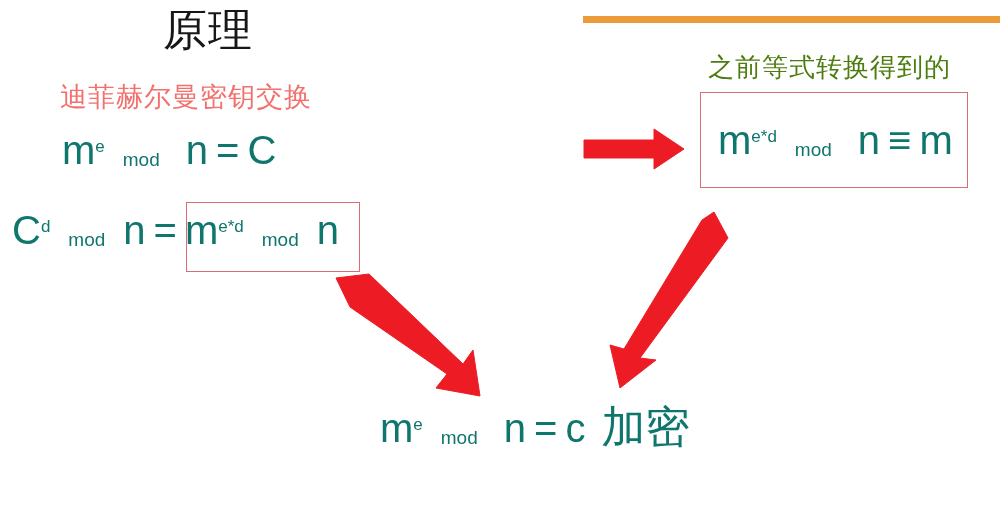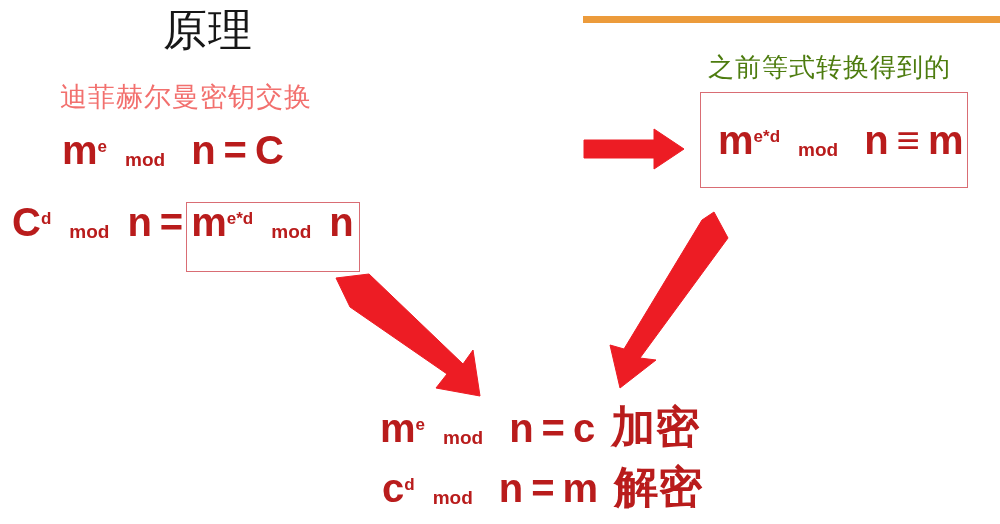--- a/index.html
+++ b/index.html
@@ -59,36 +59,36 @@
     line-height: 1.05;
     color: #4d7c0f;
     font-family: "DejaVu Sans", "Liberation Sans", sans-serif;
     letter-spacing: 1px;
     white-space: nowrap;
   }
 
   
   .formula {
     position: absolute;
-    color: #b91c1c;
+    color: #0f766e;
     white-space: nowrap;
     font-family: "Liberation Sans", "DejaVu Sans", sans-serif;
-    font-weight: 700;
+    font-weight: 400;
   }
   .formula .base   { font-size: 40px; vertical-align: baseline; }
   .formula .sup    { font-size: 17px; vertical-align: super; position: relative; top: -6px; }
   .formula .modop  { font-size: 19px; padding: 0 2px; position: relative; top: 2px; }
   .formula .sp-s   { display: inline-block; width: 8px; }
   .formula .sp-m   { display: inline-block; width: 16px; }
   .formula .sp-l   { display: inline-block; width: 24px; }
   .formula .cjk    { font-size: 44px; font-family: "DejaVu Sans", "Liberation Sans", sans-serif; }
 
   
   #f-eq1 { left: 62px;  top: 128px; }
-  #f-eq2 { left: 12px;  top: 200px; }
+  #f-eq2 { left: 12px;  top: 208px; }
   #f-eq3 { left: 718px; top: 118px; text-align: center; }
   #f-eq4 { left: 380px; top: 398px; }
   #f-eq5 { left: 382px; top: 458px; }
 
   
   .red-box {
     position: absolute;
     border: 1.6px solid #D96D74;
     box-sizing: border-box;
     background: transparent;
@@ -141,23 +141,20 @@
   <div class="red-box" id="box-right"></div>
 
   <div class="formula" id="f-eq3">
     <span class="base">m</span><span class="sup">e*d</span><span class="sp-m"></span><span class="modop">mod</span><span class="sp-l"></span><span class="base">n</span><span class="sp-s"></span><span class="base">≡</span><span class="sp-s"></span><span class="base">m</span>
   </div>
 
   <div class="formula" id="f-eq4">
     <span class="base">m</span><span class="sup">e</span><span class="sp-m"></span><span class="modop">mod</span><span class="sp-l"></span><span class="base">n</span><span class="sp-s"></span><span class="base">=</span><span class="sp-s"></span><span class="base">c</span><span class="sp-m"></span><span class="cjk">加密</span>
   </div>
 
-  <div class="formula" id="f-eq5">
-    <span class="base">c</span><span class="sup">d</span><span class="sp-m"></span><span class="modop">mod</span><span class="sp-l"></span><span class="base">n</span><span class="sp-s"></span><span class="base">=</span><span class="sp-s"></span><span class="base">m</span><span class="sp-m"></span><span class="cjk">解密</span>
-  </div>
 
   <svg class="arrow-svg" id="arrow-h" width="110" height="46" viewBox="0 0 110 46">
     <polygon points="4,14 74,14 74,3 104,23 74,43 74,32 4,32" fill="#ED1C24" stroke="#ED1C24" stroke-width="1"></polygon>
   </svg>
 
   <svg class="arrow-svg" id="arrow-d1" width="170" height="130" viewBox="0 0 170 130">
     <polygon points="6,6 39,2 133,92 143,78 150,124 106,116 117,102 20,35" fill="#ED1C24" stroke="#ED1C24" stroke-width="1" stroke-linejoin="round"></polygon>
   </svg>
 
   <svg class="arrow-svg" id="arrow-d2" width="140" height="185" viewBox="0 0 140 185">

